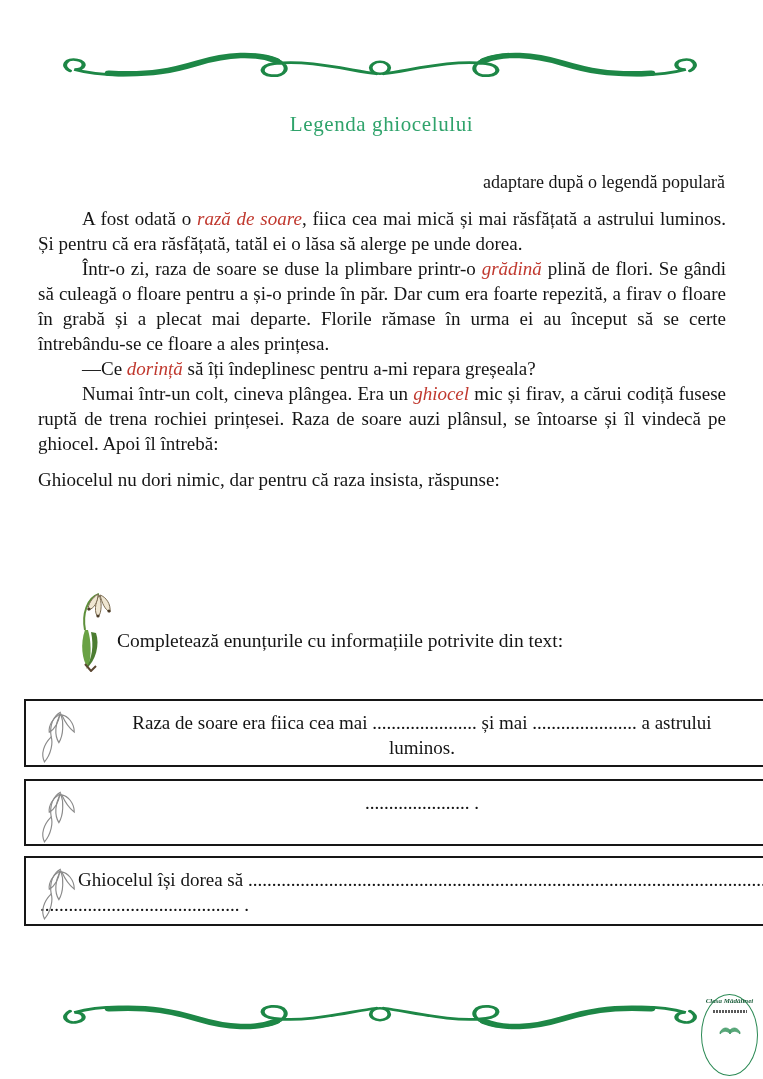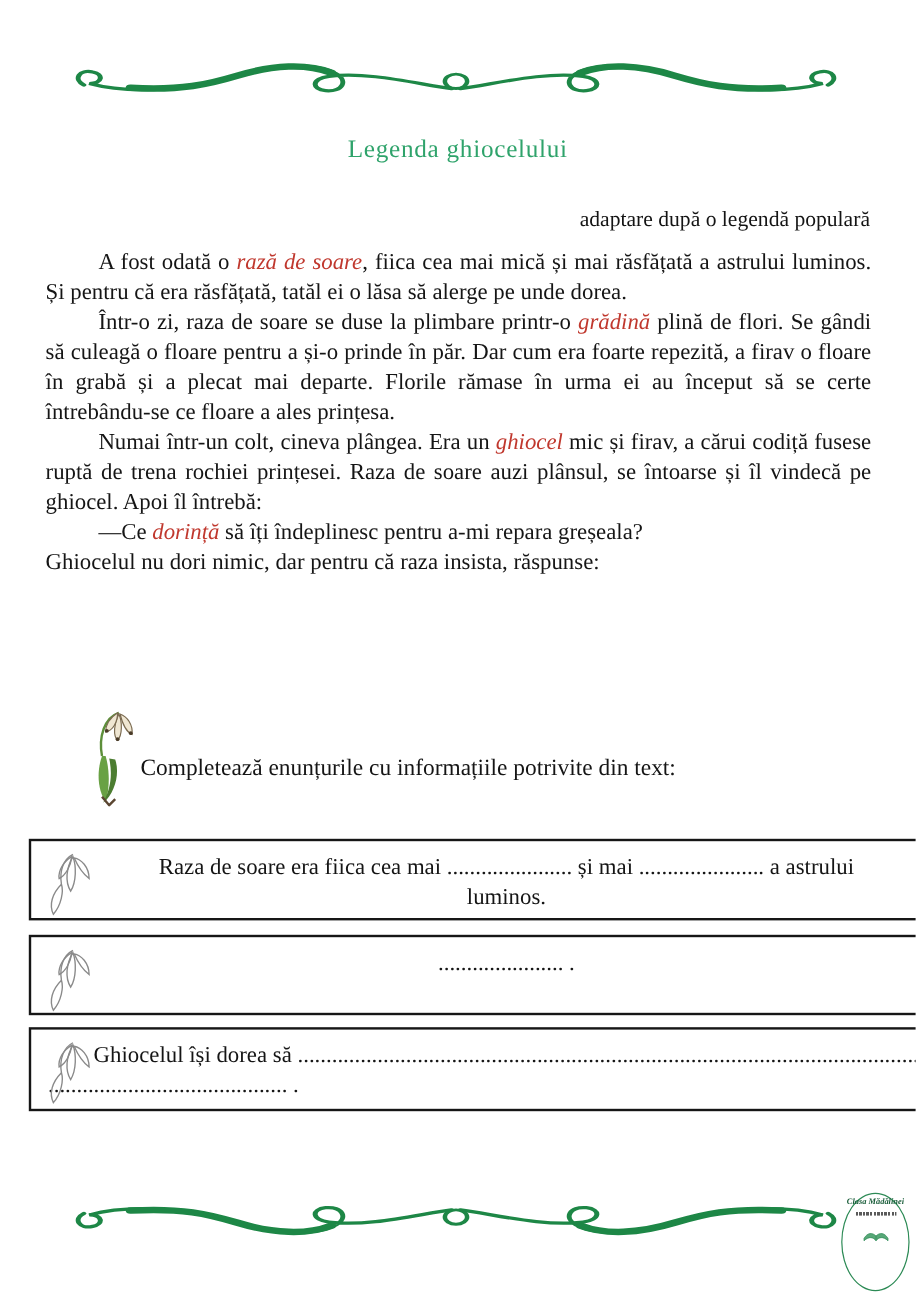--- a/index.html
+++ b/index.html
@@ -16,21 +16,21 @@
     text-align:center;font-size:21px;letter-spacing:.6px;color:#2fa36b;
   }
   .doc-subtitle{
     position:absolute;top:172px;right:38px;font-size:18px;color:#141414;
   }
   .story{
     position:absolute;left:38px;top:206px;width:688px;
     font-size:19px;line-height:25px;text-align:justify;
   }
   .story p{margin:0;text-indent:44px;}
-  .story p.noindent{text-indent:0;}
+  .story p.noindent{text-indent:0;margin-top:11px;}
   .story .hl{color:#c0382e;font-style:italic;}
   .prompt-flower{position:absolute;left:72px;top:586px;width:44px;height:86px;}
   .prompt-text{position:absolute;left:117px;top:630px;font-size:19.5px;}
   .fill-box{
     position:absolute;left:24px;width:758px;box-sizing:border-box;
     border:2px solid #161616;overflow:hidden;background:#fff;
   }
   .box1{top:699px;height:68px;}
   .box2{top:779px;height:67px;}
   .box3{top:856px;height:70px;}
@@ -78,22 +78,22 @@
 <svg class="flourish top" viewBox="0 0 700 90" preserveAspectRatio="none">
   <use href="#divider-shape"></use>
 </svg>
 
 <div class="doc-title">Legenda ghiocelului</div>
 <div class="doc-subtitle">adaptare după o legendă populară</div>
 
 <div class="story">
   <p><span>A fost odată o </span><span class="hl">rază de soare</span><span>, fiica cea mai mică și mai răsfățată a astrului luminos. Și pentru că era răsfățată, tatăl ei o lăsa să alerge pe unde dorea.</span></p>
   <p><span>Într-o zi, raza de soare se duse la plimbare printr-o </span><span class="hl">grădină</span><span> plină de flori. Se gândi să culeagă o floare pentru a și-o prinde în păr. Dar cum era foarte repezită, a firav o floare în grabă și a plecat mai departe. Florile rămase în urma ei au început să se certe întrebându-se ce floare a ales prințesa.</span></p>
+  <p><span>—Ce </span><span class="hl">dorință</span><span> să îți îndeplinesc pentru a-mi repara greșeala?</span></p>
   <p><span>Numai într-un colt, cineva plângea. Era un </span><span class="hl">ghiocel</span><span> mic și firav, a cărui codiță fusese ruptă de trena rochiei prințesei. Raza de soare auzi plânsul, se întoarse și îl vindecă pe ghiocel. Apoi îl întrebă:</span></p>
-  <p><span>—Ce </span><span class="hl">dorință</span><span> să îți îndeplinesc pentru a-mi repara greșeala?</span></p>
   <p class="noindent"><span>Ghiocelul nu dori nimic, dar pentru că raza insista, răspunse:</span></p>
 </div>
 
 <svg class="prompt-flower" viewBox="0 0 44 86">
   <path d="M27 8 C15 12 10 28 13 44" fill="none" stroke="#5d8f3a" stroke-width="2"></path>
   <path d="M27 9 C23 17 22 27 26 31 C30 27 30 15 27 9 Z" fill="#efe6d2" stroke="#7a6a50" stroke-width="1"></path>
   <path d="M28 9 C30 17 33 24 38 26 C39 18 34 11 28 9 Z" fill="#efe6d2" stroke="#7a6a50" stroke-width="1"></path>
   <path d="M26 8 C20 12 16 18 16 24 C22 23 26 16 26 8 Z" fill="#efe6d2" stroke="#7a6a50" stroke-width="1"></path>
   <circle cx="26" cy="30" r="1.6" fill="#4a3b28"></circle>
   <circle cx="37" cy="25" r="1.6" fill="#4a3b28"></circle>

